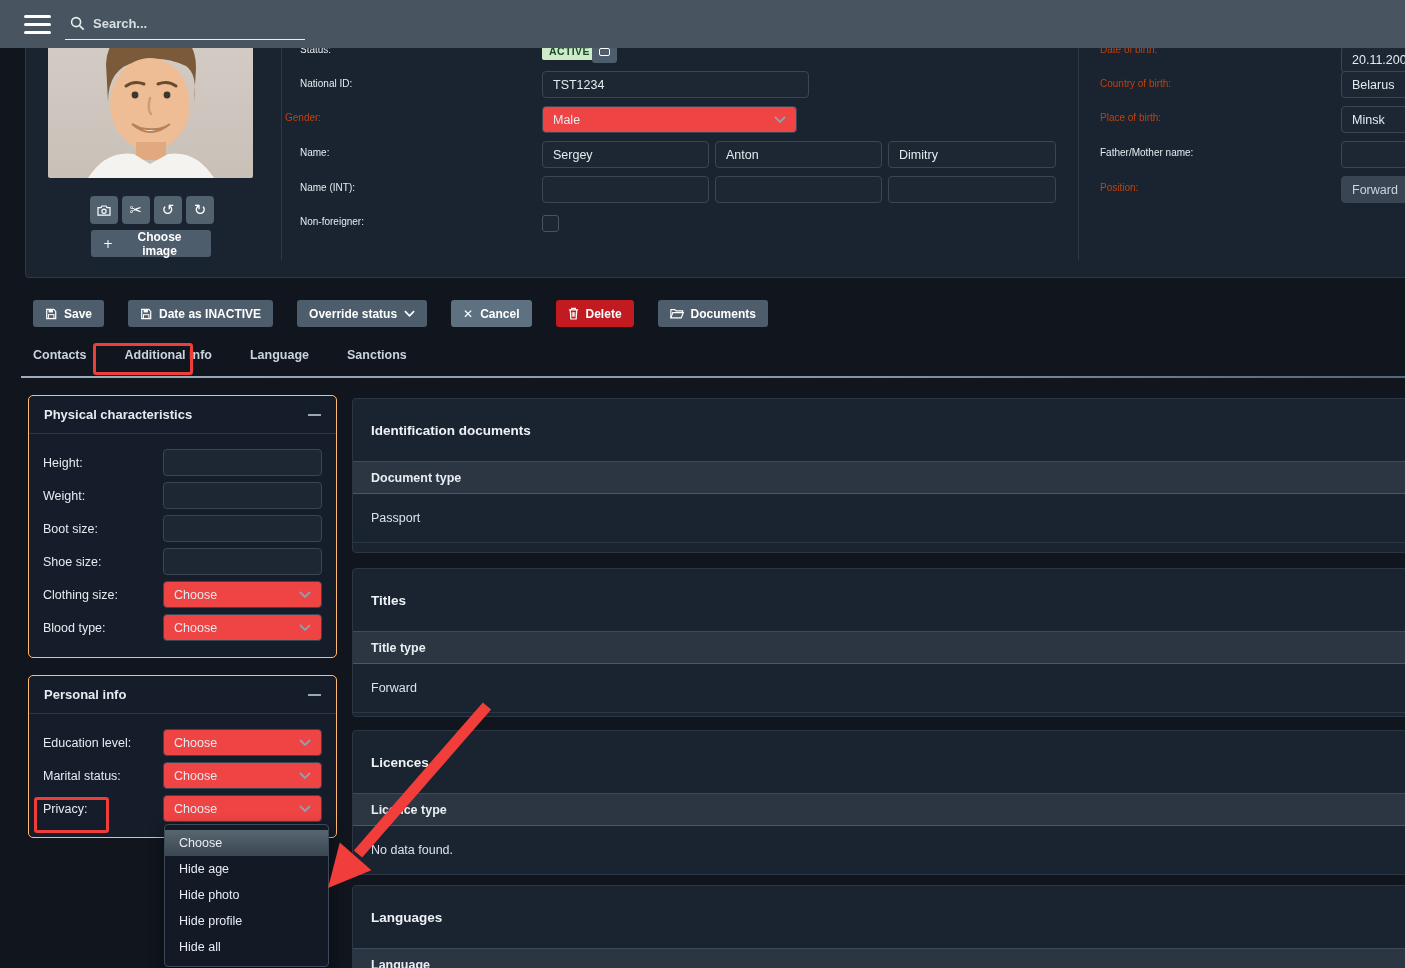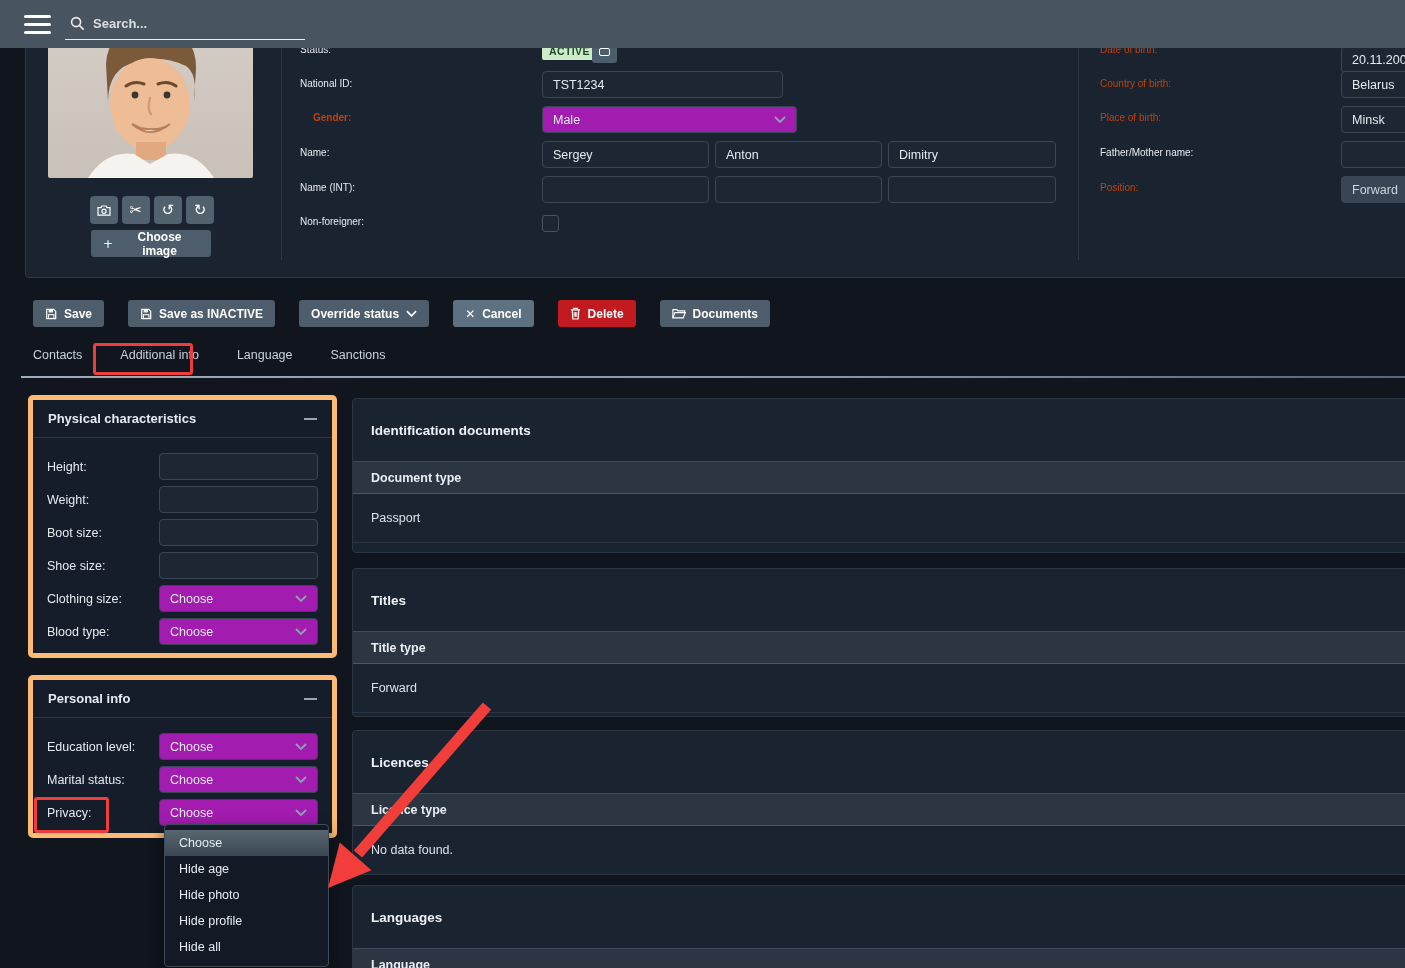--- a/index.html
+++ b/index.html
@@ -30,39 +30,39 @@
   .choose-btn { position:absolute; left:91px; top:230px; width:120px; height:28px; z-index:5; }
 
   
   .btn { display:inline-flex; align-items:center; justify-content:center; gap:7px; background:#4d5d6b; color:#fff; border:none; border-radius:3px; font-family:inherit; font-size:12px; font-weight:bold; height:27px; padding:0 12px; cursor:pointer; }
   .btn .glyph { font-family:"DejaVu Sans", sans-serif; font-weight:normal; }
 
   
   .flabel { position:absolute; font-size:10px; color:#e6ebf1; z-index:5; white-space:nowrap; }
   .flabel.req { color:#c2410c; }
   .tinput { position:absolute; height:27px; background:#1d2733; border:1px solid #3a4654; border-radius:4px; color:#e4eaf0; font-family:inherit; font-size:12.5px; padding:0 10px; z-index:5; outline:none; }
-  .tselect { position:absolute; height:27px; background:#a21caf; border:1px solid #3a4654; border-radius:4px; color:#e4eaf0; font-size:12.5px; display:flex; align-items:center; justify-content:space-between; padding:0 10px; z-index:5; cursor:pointer; }
+  .tselect { position:absolute; height:27px; background:#ef4444; border:1px solid #3a4654; border-radius:4px; color:#e4eaf0; font-size:12.5px; display:flex; align-items:center; justify-content:space-between; padding:0 10px; z-index:5; cursor:pointer; }
   .badge-active { position:absolute; background:#cfeac8; color:#1a4d2c; font-size:10.5px; font-weight:bold; letter-spacing:.4px; padding:3px 7px; border-radius:2px; z-index:5; }
   .sq-btn { position:absolute; width:25px; height:23px; background:#4d5d6b; border:none; border-radius:3px; display:flex; align-items:center; justify-content:center; z-index:5; cursor:pointer; }
   .sq-btn i { display:block; width:11px; height:8px; border:1.7px solid #fff; border-radius:2px; }
   .checkbox { position:absolute; width:17px; height:17px; background:#1d2733; border:1px solid #465362; border-radius:3px; z-index:5; cursor:pointer; }
   .chev { flex:0 0 auto; }
 
   
   .actions { position:absolute; left:33px; top:300px; display:flex; gap:24px; z-index:5; }
   .btn.cancel { background:#5e7181; }
   .btn.delete { background:#c11a20; }
 
   
   .tabs { position:absolute; left:33px; top:348px; display:flex; gap:38px; z-index:5; }
-  .tab { font-size:12.5px; font-weight:normal; color:#c9d3dd; cursor:pointer; white-space:nowrap; }
+  .tab { font-size:12.5px; font-weight:bold; color:#c9d3dd; cursor:pointer; white-space:nowrap; }
   .tab-underline { position:absolute; left:21px; top:376px; width:1384px; height:2px; background:linear-gradient(to right,#9cadbd 0%, #8495a6 60%, #55657a 100%); z-index:4; }
 
   
-  .panel { position:absolute; left:28px; width:309px; background:#151d2a; border:5px solid #fdba74; border-radius:5px; z-index:5; }
+  .panel { position:absolute; left:28px; width:309px; background:#151d2a; border:1px solid #fdba74; border-radius:5px; z-index:5; }
   .panel-head { height:38px; display:flex; align-items:center; justify-content:space-between; padding:0 15px; border-bottom:1px solid #2b3744; }
   .panel-title { font-size:13px; font-weight:bold; }
   .minus-ic { width:13px; height:2px; background:#9aa8b6; cursor:pointer; }
   .panel-body { padding:15px 14px; display:flex; flex-direction:column; gap:6px; }
   .prow { display:flex; align-items:center; justify-content:space-between; height:27px; }
   .prow .ctl { position:relative; width:159px; height:27px; flex:0 0 auto; }
   .prow .ctl .tinput, .prow .ctl .tselect { position:absolute; left:0; top:0; width:159px; }
 
   
   .dropdown { position:absolute; left:164px; top:824px; width:165px; height:143px; background:#131a26; border:1px solid #3e4a5a; border-radius:4px; z-index:20; box-shadow:0 5px 14px rgba(0,0,0,.55); padding-top:5px; }
@@ -127,31 +127,31 @@
         <span>↻</span>
       </button>
   </div>
   <button class="btn choose-btn">
     <span class="glyph">+</span>
     <span>Choose image</span>
   </button>
 
   <div class="flabel" style="left:300px; top:44px;">Status:</div>
   <div class="flabel" style="left:300px; top:78px;">National ID:</div>
-  <div class="flabel req" style="left:313px; top:112px;font-weight:bold;">Gender:</div>
+  <div class="flabel req" style="left:285px; top:112px;">Gender:</div>
   <div class="flabel" style="left:300px; top:147px;">Name:</div>
   <div class="flabel" style="left:300px; top:182px;">Name (INT):</div>
   <div class="flabel" style="left:300px; top:216px;">Non-foreigner:</div>
 
   <div class="badge-active" style="left:542px; top:42px;">ACTIVE</div>
   <button class="sq-btn" style="left:592px; top:40px;">
       <i></i>
     </button>
 
-  <input class="tinput" style="left: 542px; top: 71px; width: 241px;" value="TST1234">
+  <input class="tinput" style="left: 542px; top: 71px; width: 267px;" value="TST1234">
   <div class="tselect" style="left:542px; top:106px; width:255px;">
     <span>Male</span>
     <svg class="chev" width="12" height="7" viewBox="0 0 12 7">
         <polyline points="1,1 6,6 11,1" fill="none" stroke="#8fa0b0" stroke-width="1.8"></polyline>
       </svg>
   </div>
 
   <input class="tinput" style="left: 542px; top: 141px; width: 167px;" value="Sergey">
   <input class="tinput" style="left: 715px; top: 141px; width: 167px;" value="Anton">
   <input class="tinput" style="left: 888px; top: 141px; width: 168px;" value="Dimitry">
@@ -182,21 +182,21 @@
           <rect x="4" y="7.8" width="6.4" height="4.4" fill="none" stroke="#fff" stroke-width="1.2"></rect>
         </svg>
       <span>Save</span>
     </button>
     <button class="btn">
       <svg width="12" height="12" viewBox="0 0 14 14">
           <path d="M2 1.5h8.2L12.5 4v8.5H2z" fill="none" stroke="#fff" stroke-width="1.4"></path>
           <rect x="4.2" y="1.8" width="5" height="3.4" fill="#fff"></rect>
           <rect x="4" y="7.8" width="6.4" height="4.4" fill="none" stroke="#fff" stroke-width="1.2"></rect>
         </svg>
-      <span>Save as INACTIVE</span>
+      <span>Date as INACTIVE</span>
     </button>
     <button class="btn">
       <span>Override status</span>
       <svg width="11" height="7" viewBox="0 0 12 7">
           <polyline points="1,1 6,6 11,1" fill="none" stroke="#fff" stroke-width="1.8"></polyline>
         </svg>
     </button>
     <button class="btn cancel">
       <span class="glyph">✕</span>
       <span>Cancel</span>

